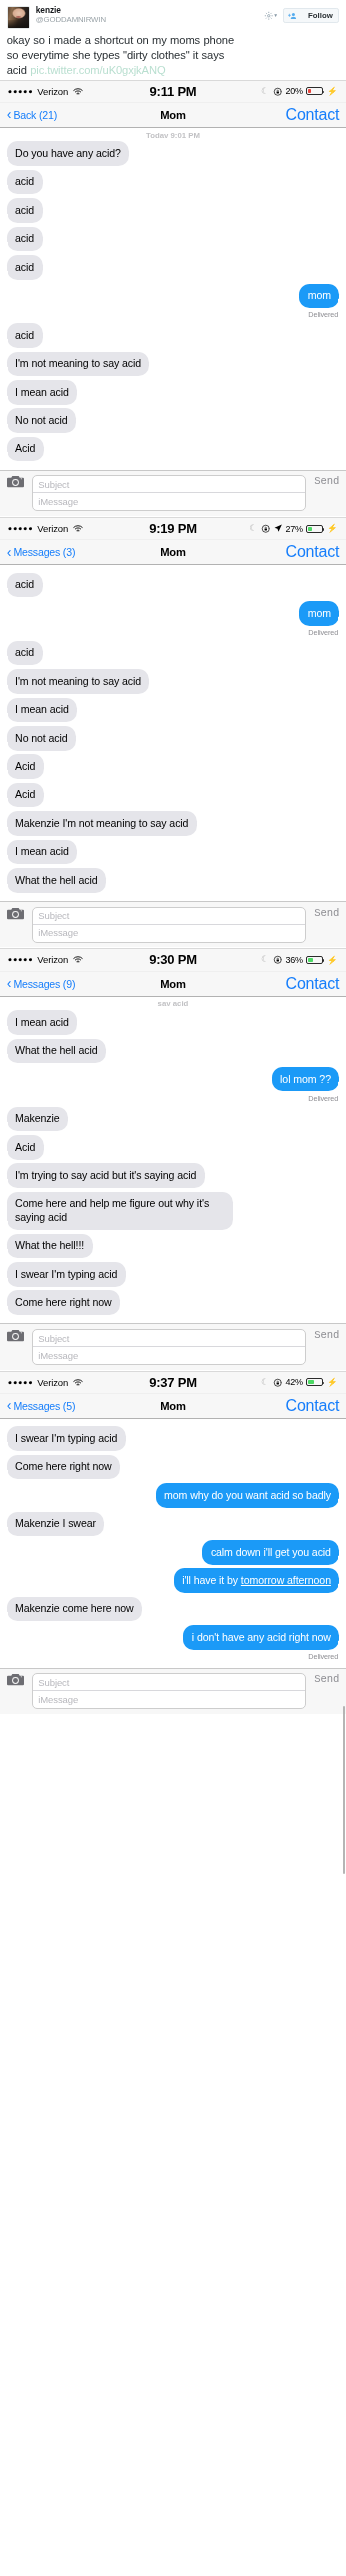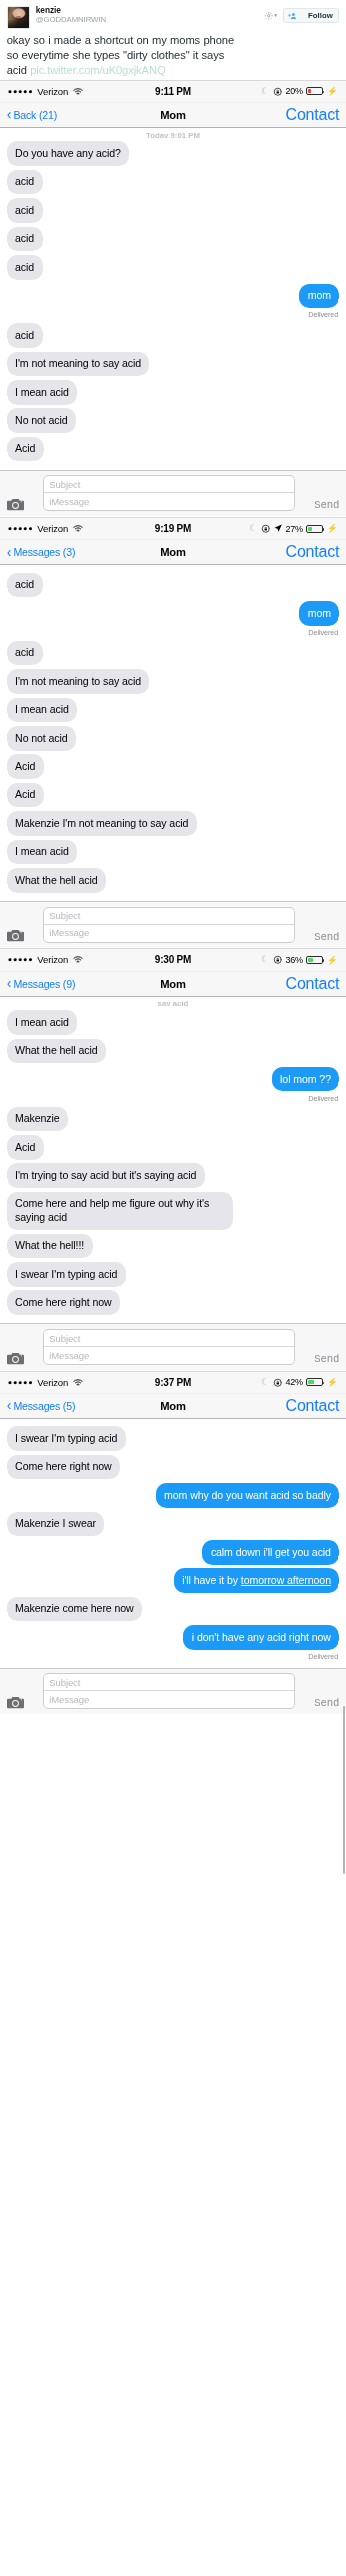--- a/index.html
+++ b/index.html
@@ -110,21 +110,21 @@
     position: relative;
   }
   .sb-left { display: flex; align-items: center; gap: 3.9px; }
   .dots { letter-spacing: 0.7px; font-size: 7.3px; line-height: 1; }
   .carrier { font-size: 9.5px; letter-spacing: -0.1px; }
   .wifi { display: inline-flex; margin-left: 0.6px; }
   .sb-center {
     position: absolute;
     left: 0; right: 0;
     text-align: center;
-    font-size: 10px;
+    font-size: 13px;
     font-weight: bold;
     letter-spacing: -0.2px;
     pointer-events: none;
   }
   .sb-right {
     margin-left: auto;
     display: flex;
     align-items: center;
     gap: 3.4px;
     font-size: 9.5px;
@@ -268,22 +268,22 @@
     color: #8e8e93;
     margin: -1.7px 1.1px 2.2px 0;
     letter-spacing: -0.1px;
   }
 
   .composer {
     background: #f7f7f7;
     border-top: 0.6px solid #c8c8c8;
     padding: 4.5px 6.7px;
     display: flex;
-    align-items: flex-end;
-    gap: 19px;
+    align-items: flex-start;
+    gap: 8px;
     min-height: 32px;
   }
   .cam { flex: 0 0 17px; display: flex; align-items: center; }
   .field {
     flex: 1;
     border: 0.6px solid #cdcdcd;
     border-radius: 5px;
     background: #fff;
     overflow: hidden;
   }

